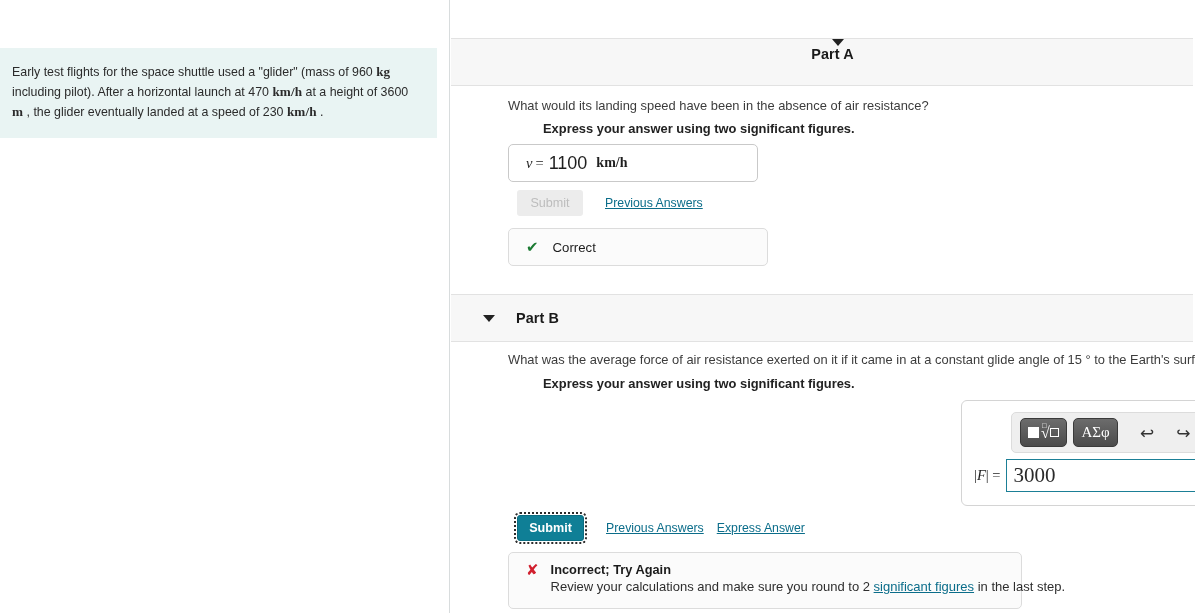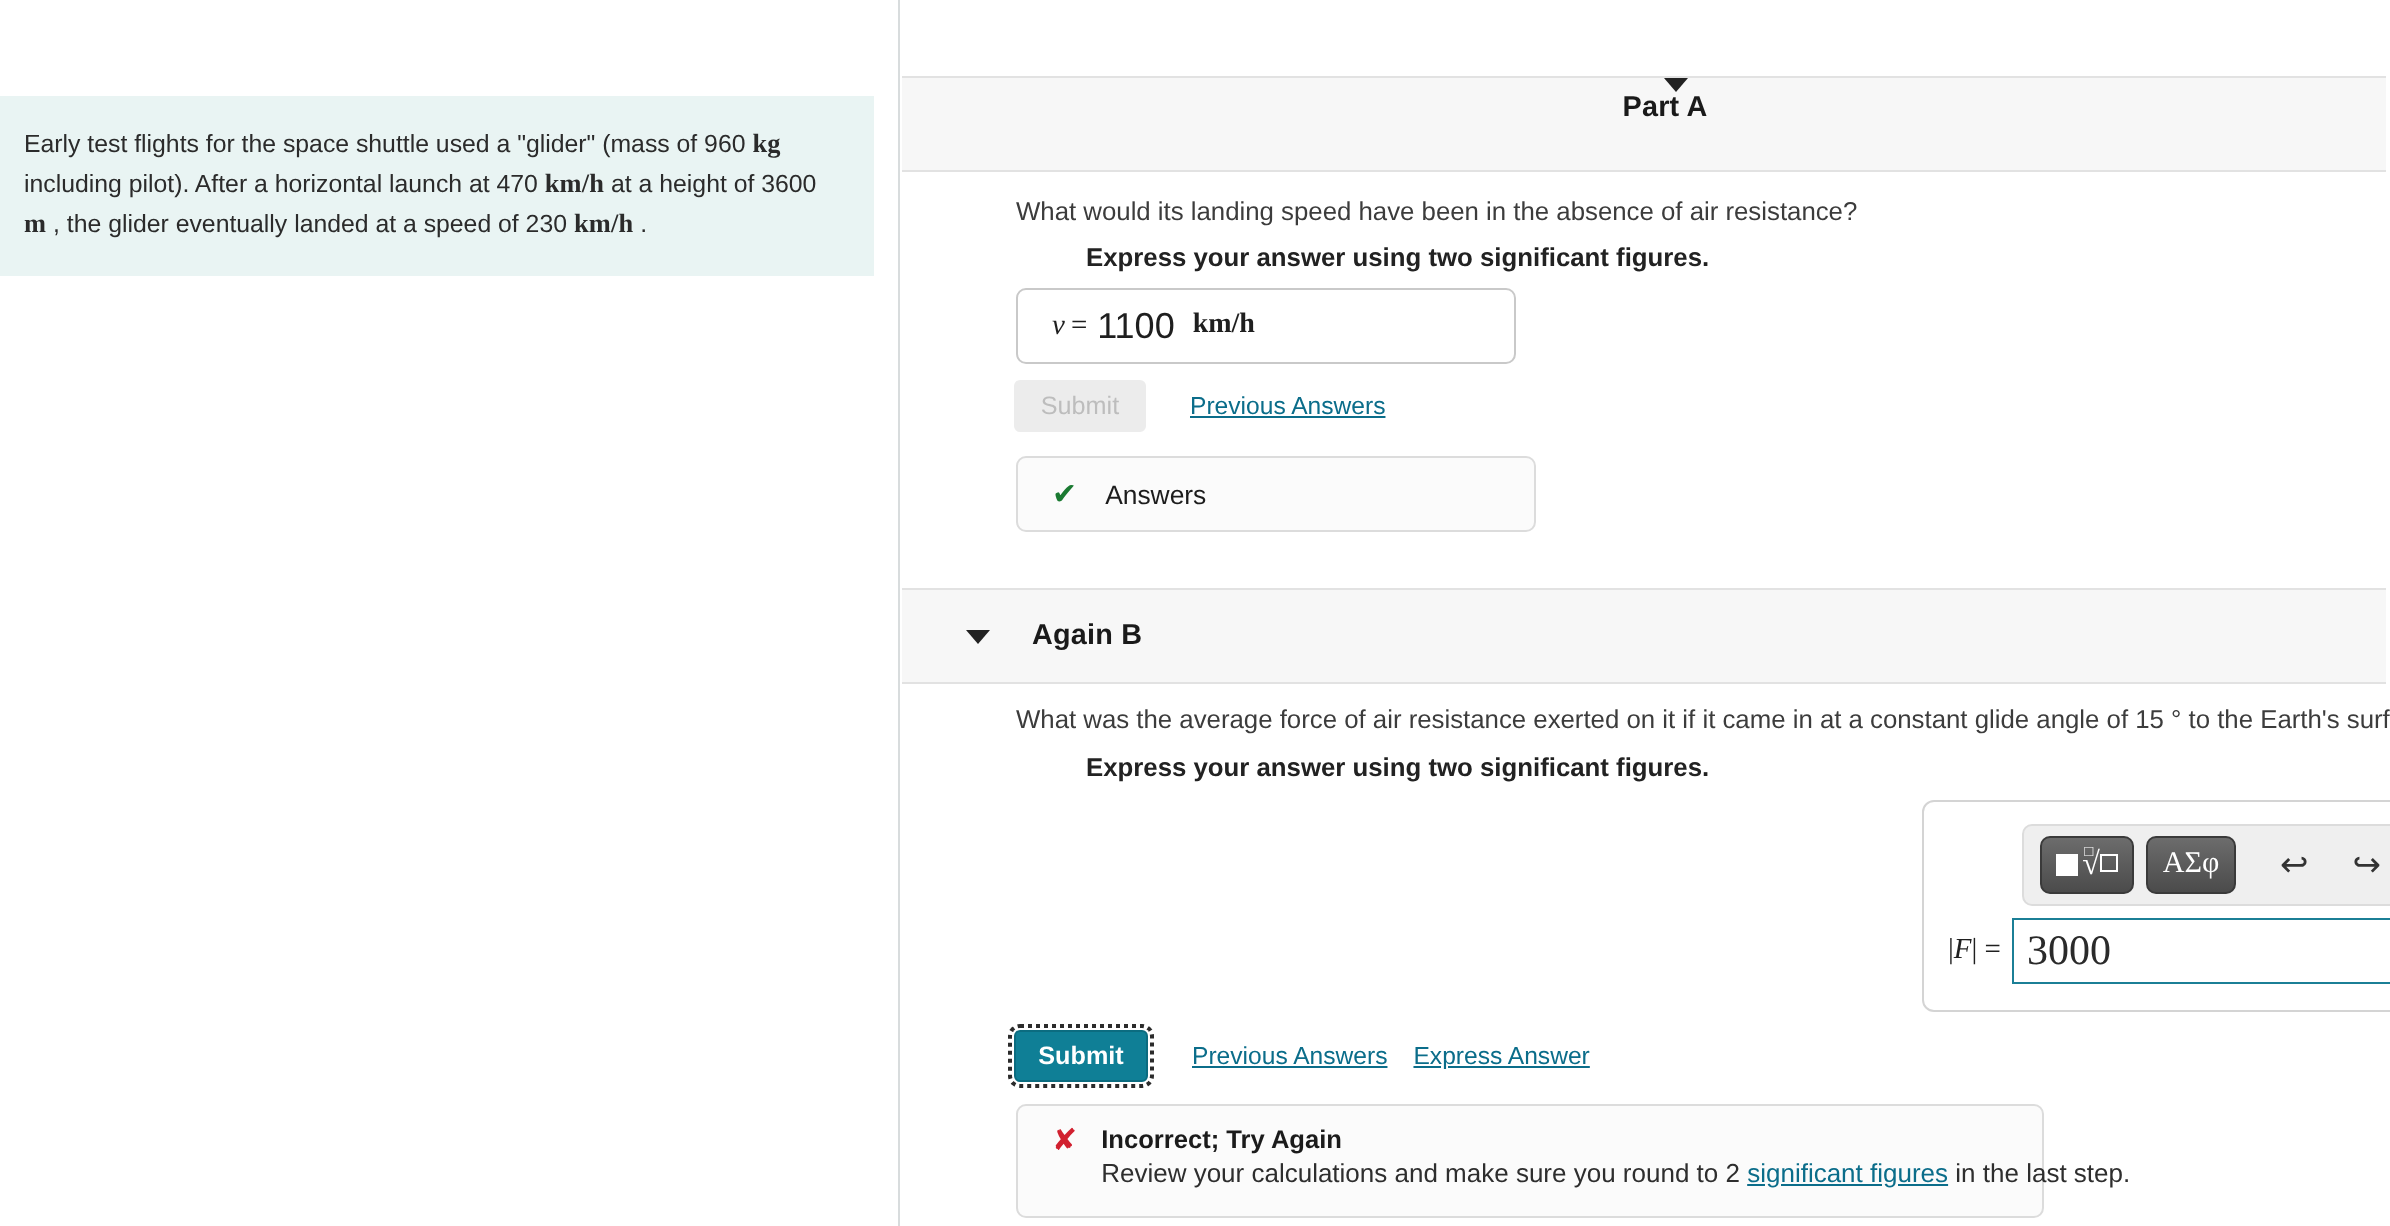--- a/index.html
+++ b/index.html
@@ -91,21 +91,21 @@
     font-family: "Liberation Serif", serif;
     font-size: 14.5px;
     color: #1f1f1f;
   }
   .ad-var { font-style: italic; font-size: 14.5px; }
   .ad-eq  { margin: 0 5px 0 3px; font-style: normal; }
   .ad-val { font-family: Liberation Sans, sans-serif; font-size: 18px; }
   .ad-unit { margin-left: 9px; font-weight: bold; font-size: 14px; }
 
   
-  .submit-row { position: absolute; left: 56px; display: flex; align-items: center; }
+  .submit-row { position: absolute; left: 66px; display: flex; align-items: center; }
   .btn-submit-disabled {
     width: 66px; height: 26px;
     background: #ececec;
     border: none; border-radius: 3px;
     color: #bdbdbd;
     font-size: 12.6px;
     font-family: "Liberation Sans", sans-serif;
     display: flex; align-items: center; justify-content: center;
   }
   .btn-submit-active {
@@ -266,26 +266,26 @@
       <span class="ad-unit"><span id="pa-unit">km/h</span></span>
     </div>
 
     <div class="submit-row" style="top:190px;">
       <div class="btn-submit-disabled">Submit</div>
       <div class="link" style="margin-left:22px;">Previous Answers</div>
     </div>
 
     <div class="feedback fb-correct" style="top:228px;">
       <span class="fb-check">✔</span>
-      <span class="fb-correct-label">Answers</span>
+      <span class="fb-correct-label">Correct</span>
     </div>
 
     <div class="part-header" style="top:294px;">
       <div class="caret"></div>
-      <div class="part-title">Again B</div>
+      <div class="part-title">Part B</div>
     </div>
 
     <div class="q-text" style="top:352px;">What was the average force of air resistance exerted on it if it came in at a constant glide angle of 15 ° to the Earth's surface?</div>
     <div class="q-bold" style="top:376px;">Express your answer using two significant figures.</div>
 
     <div class="answer-widget">
 
       <div class="mathbar">
         <div class="tpl-btn tpl-btn-1">
           <span class="sq-filled"></span>

